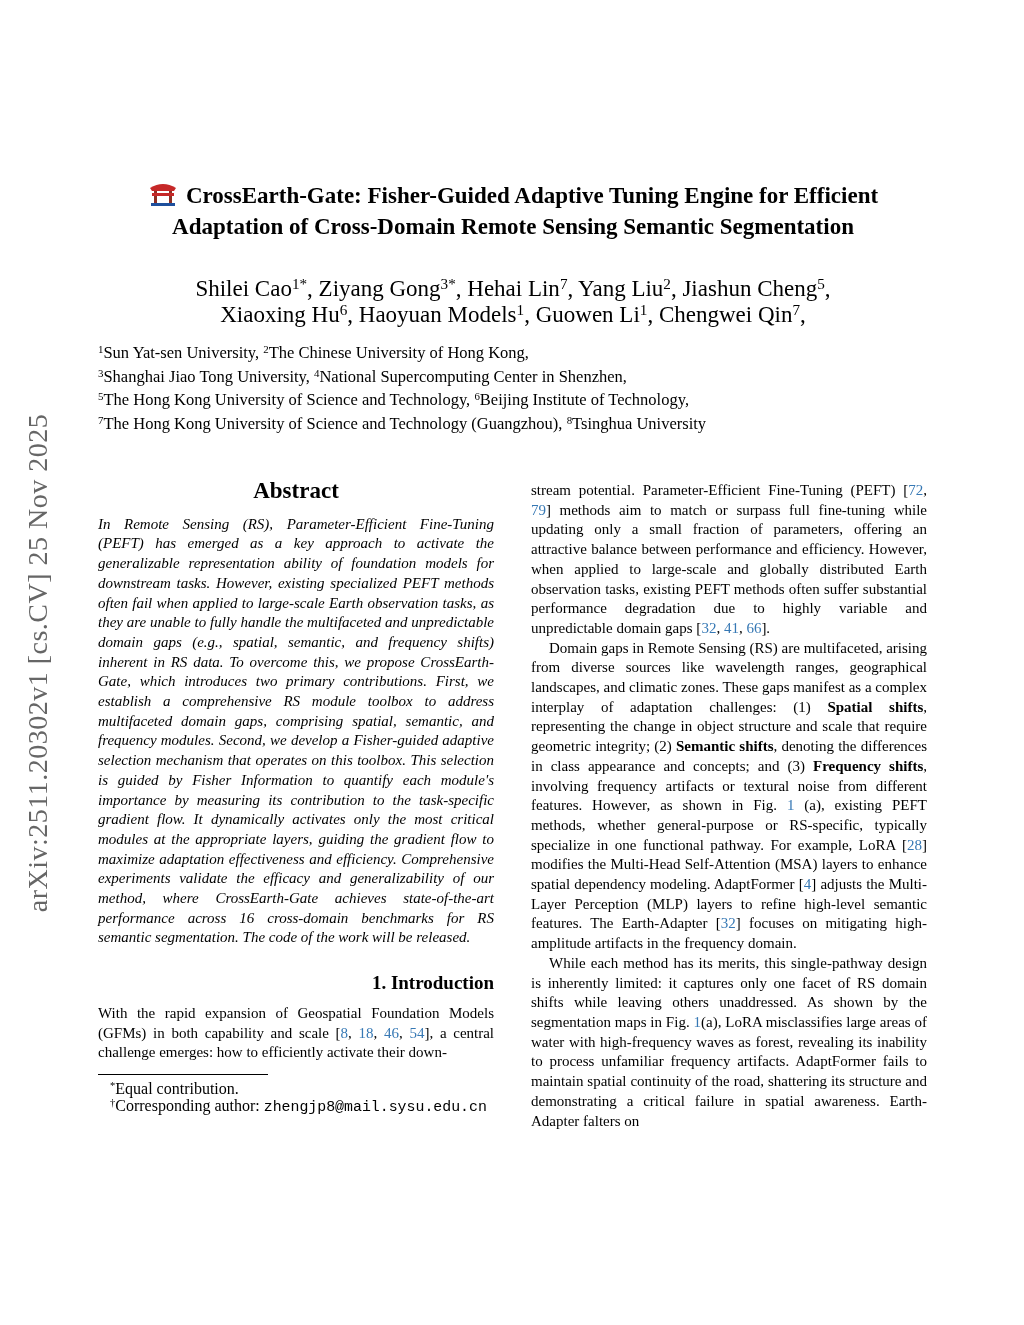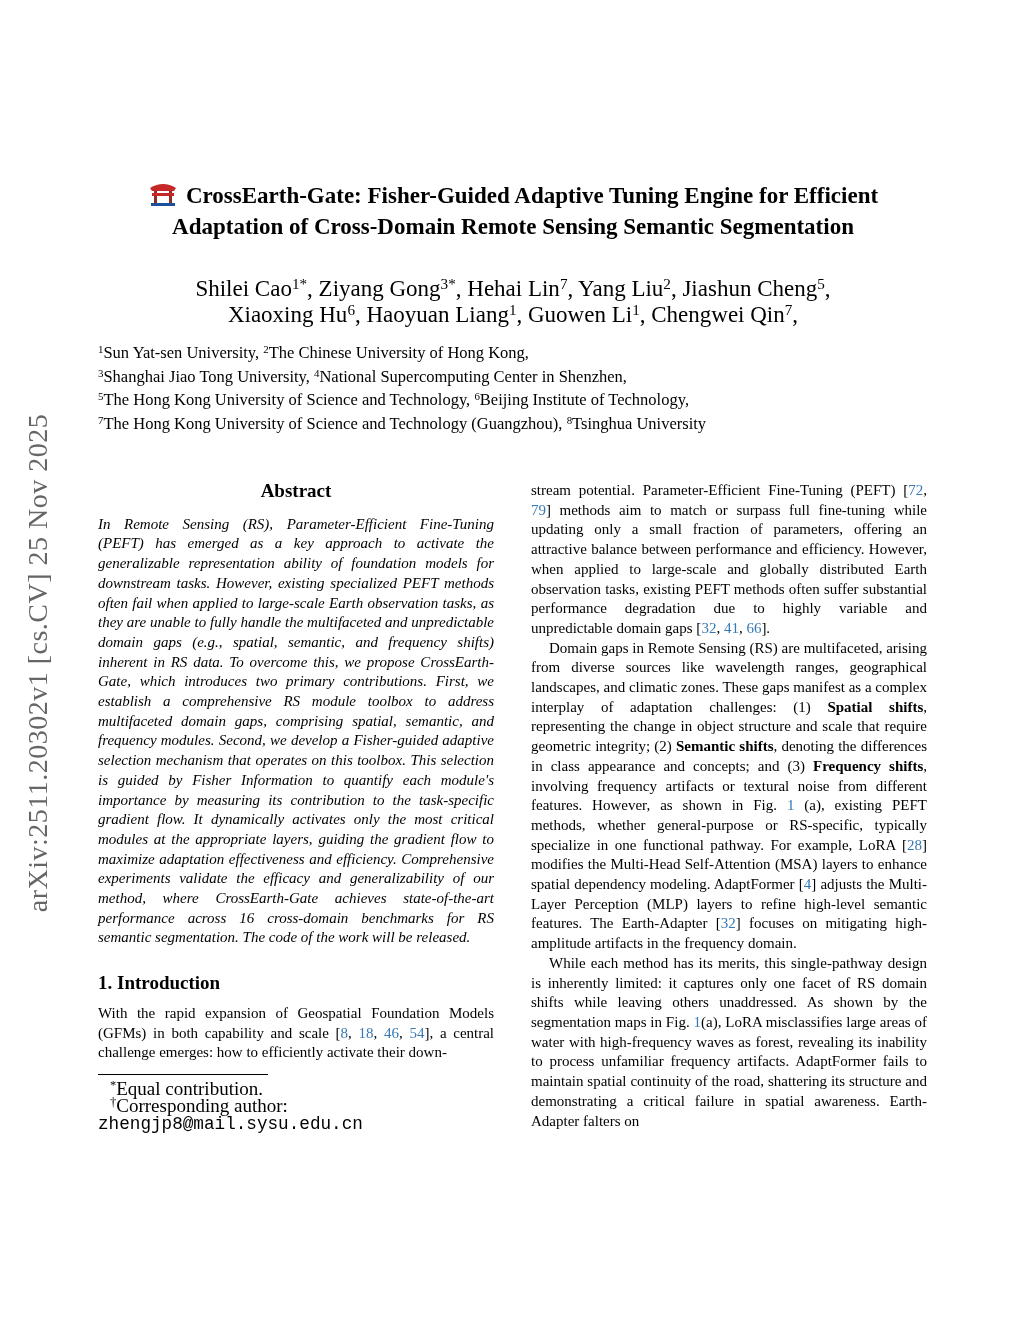--- a/index.html
+++ b/index.html
@@ -39,38 +39,38 @@
   .authors{margin-top:34px;text-align:center;font-size:23px;line-height:26px;}
   .affils{margin-top:13px;font-size:16.5px;line-height:23.5px;}
   .columns{display:flex;gap:37px;margin-top:46px;}
   .col{
     width:396px;
     font-size:15px;line-height:19.7px;
     text-align:justify;
     hyphens:auto;-webkit-hyphens:auto;
   }
   .abstract-heading{
-    text-align:center;font-size:19px;font-weight:bold;margin-bottom:14px;
+    text-align:center;font-size:23px;font-weight:bold;margin-bottom:14px;
   }
   .abstract-body p{font-style:italic;}
   .section-heading{
-    font-size:19px;font-weight:bold;margin-top:25px;margin-bottom:11px;text-align:left;
+    font-size:19px;font-weight:bold;margin-top:25px;margin-bottom:11px;text-align:right;
   }
   .para{margin:0;}
   .para.indent{text-indent:18px;}
   .sup{
     font-size:66%;
     position:relative;top:-0.45em;
     line-height:0;
   }
   .cite{color:var(--cite-color);}
   .figref{color:var(--figref-color);}
   .bold{font-weight:bold;}
   .mono{font-family:"Liberation Mono",monospace;font-size:93%;}
-  .footnotes{margin-top:11px;font-size:19px;line-height:17px;text-align:left;}
+  .footnotes{margin-top:11px;font-size:16px;line-height:17px;text-align:left;}
   .footnote-rule{width:170px;border-top:1px solid #000;margin-bottom:5px;}
   .footnote-line{text-indent:12px;}
 </style>
 </head>
 <body>
 
 <div class="page">
 
   <div class="arxiv-stamp">
     <span class="arxiv-stamp-text">arXiv:2511.20302v1  [cs.CV]  25 Nov 2025</span>
@@ -86,21 +86,21 @@
           <rect x="21" y="10" width="3" height="12" fill="#8d2f23"></rect>
           <rect x="4" y="12" width="22" height="3" fill="#c62828"></rect>
           <rect x="3" y="22" width="24" height="3" fill="#1e4f9c"></rect>
         </svg><span>CrossEarth-Gate: Fisher-Guided Adaptive Tuning Engine for Efficient</span>
       </div>
       <div class="title-line">Adaptation of Cross-Domain Remote Sensing Semantic Segmentation</div>
     </div>
 
     <div class="authors">
       <div class="author-line"><span>Shilei Cao</span><span class="sup">1*</span><span>, Ziyang Gong</span><span class="sup">3*</span><span>, Hehai Lin</span><span class="sup">7</span><span>, Yang Liu</span><span class="sup">2</span><span>, Jiashun Cheng</span><span class="sup">5</span><span>,</span></div>
-      <div class="author-line"><span>Xiaoxing Hu</span><span class="sup">6</span><span>, Haoyuan Liang</span><span class="sup">1</span><span>, Guowen Li</span><span class="sup">1</span><span>, Chengwei Qin</span><span class="sup">7</span><span>,</span></div>
+      <div class="author-line"><span>Xiaoxing Hu</span><span class="sup">6</span><span>, Haoyuan Models</span><span class="sup">1</span><span>, Guowen Li</span><span class="sup">1</span><span>, Chengwei Qin</span><span class="sup">7</span><span>,</span></div>
     </div>
 
     <div class="affils">
       <div class="affil-line"><span class="sup">1</span><span>Sun Yat-sen University, </span><span class="sup">2</span><span>The Chinese University of Hong Kong,</span></div>
       <div class="affil-line"><span class="sup">3</span><span>Shanghai Jiao Tong University, </span><span class="sup">4</span><span>National Supercomputing Center in Shenzhen,</span></div>
       <div class="affil-line"><span class="sup">5</span><span>The Hong Kong University of Science and Technology, </span><span class="sup">6</span><span>Beijing Institute of Technology,</span></div>
       <div class="affil-line"><span class="sup">7</span><span>The Hong Kong University of Science and Technology (Guangzhou), </span><span class="sup">8</span><span>Tsinghua University</span></div>
     </div>
 
     <div class="columns">

